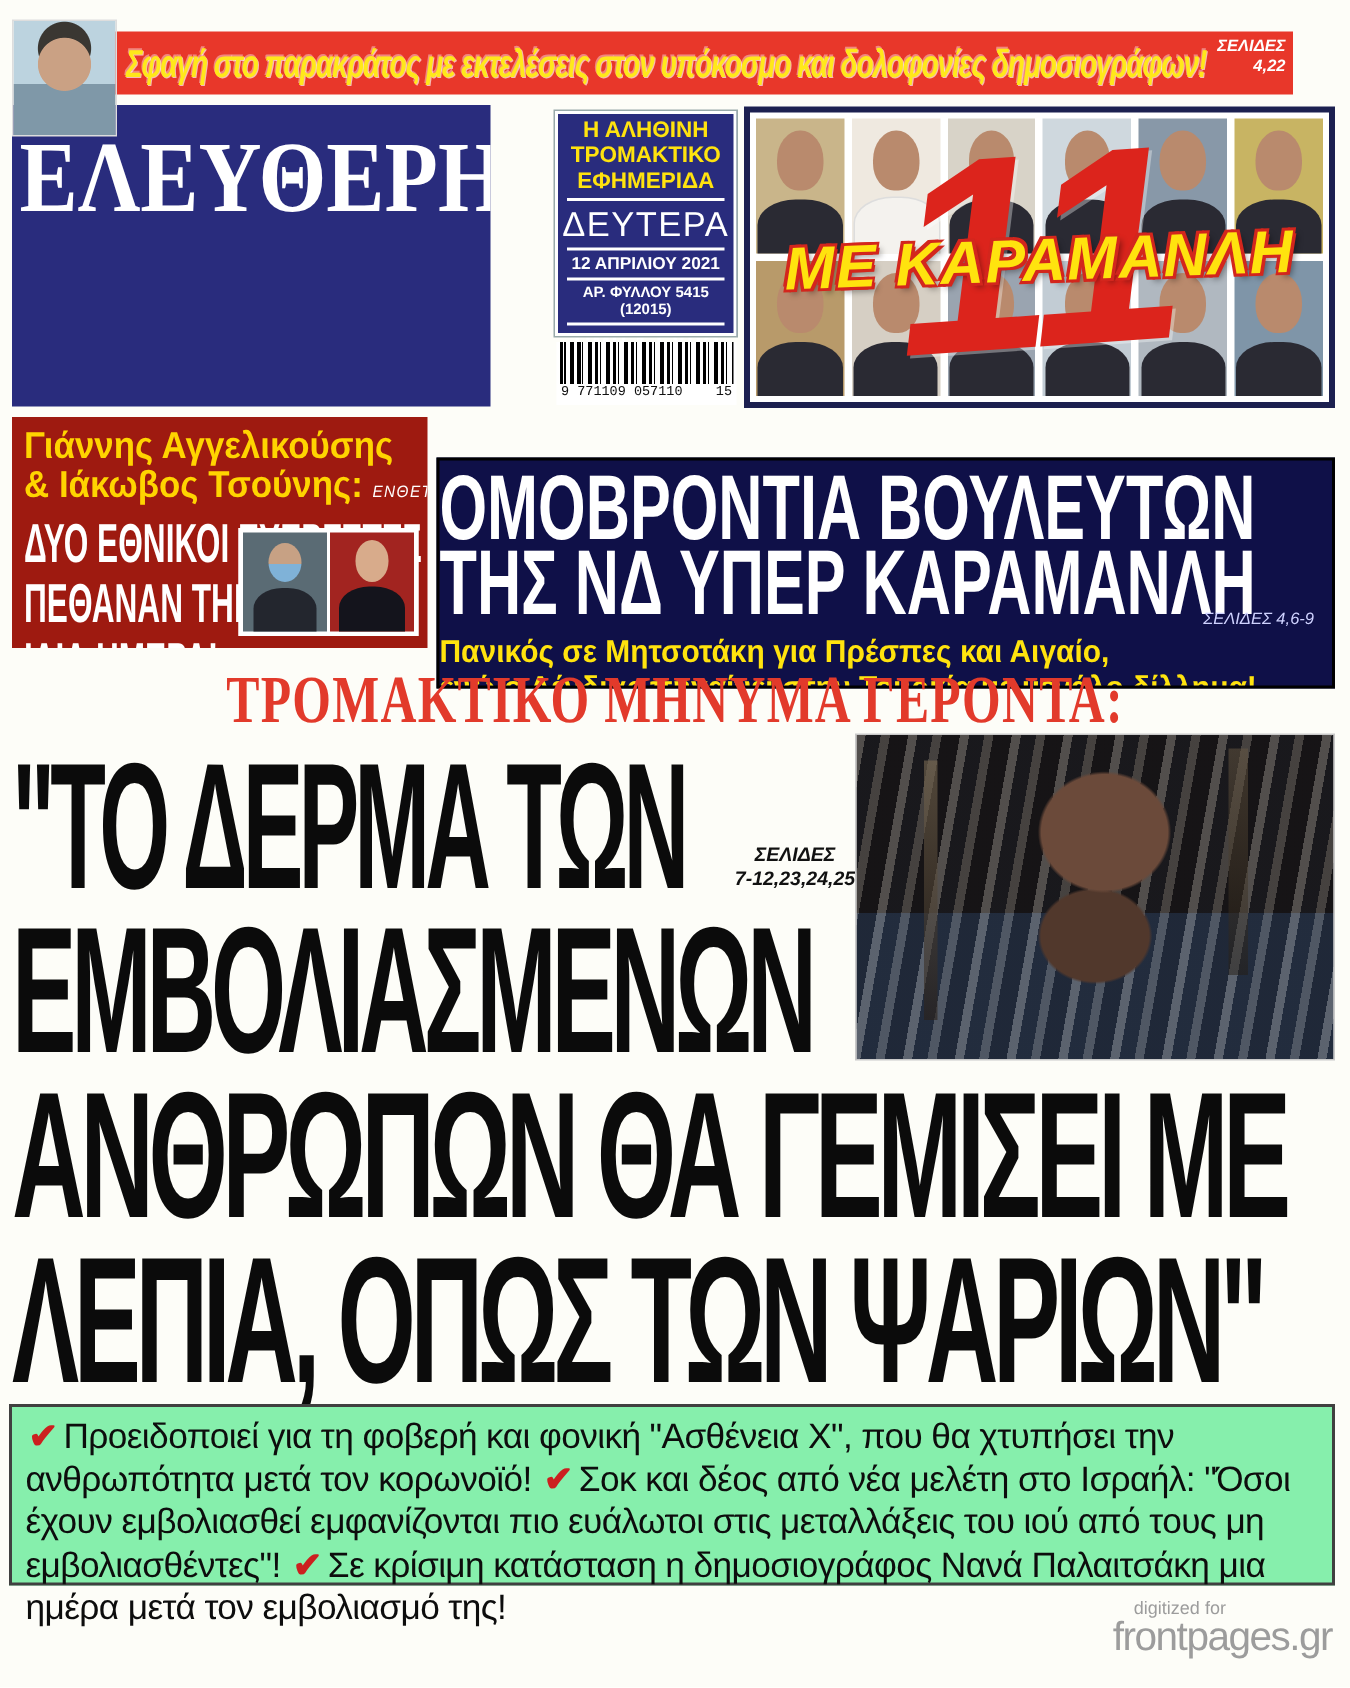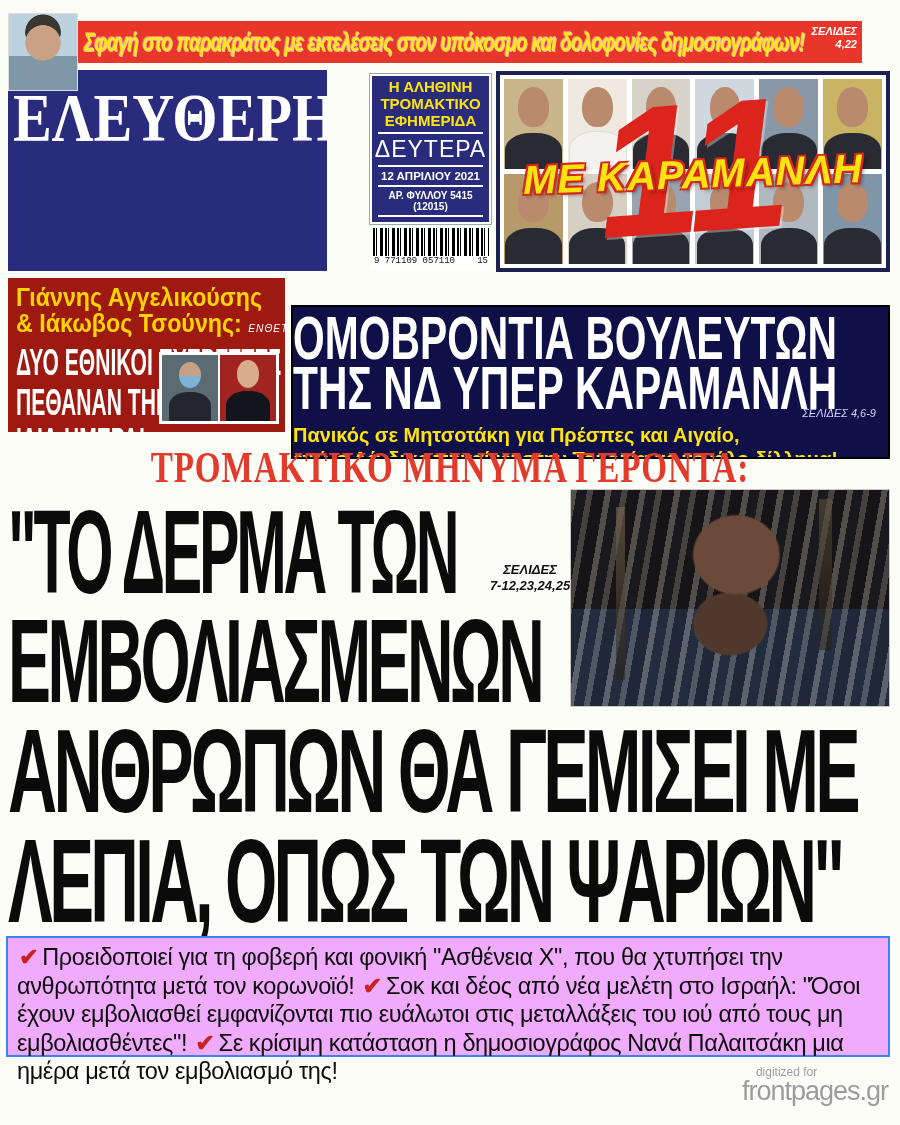--- a/index.html
+++ b/index.html
@@ -122,22 +122,22 @@
         repeating-linear-gradient(100deg, rgba(235,235,235,.28) 0 6px, rgba(30,40,60,.30) 6px 16px, rgba(235,235,235,.22) 16px 22px, rgba(20,25,40,.28) 22px 34px),
         linear-gradient(180deg,#17120f 0 55%, #242e3e 55% 100%);
       background-blend-mode:normal;}
   .story-photo::before{content:"";position:absolute;left:14%;top:8%;width:3%;height:80%;
       background:linear-gradient(#7a6a52,#2a2018);opacity:.6;}
   .story-photo::after{content:"";position:absolute;right:18%;top:4%;width:4%;height:70%;
       background:linear-gradient(#6a5a44,#241c12);opacity:.5;}
   .pages-note{position:absolute;left:488px;top:562px;width:84px;text-align:center;color:#111;
               font-style:italic;font-weight:bold;font-size:13px;line-height:1.25;}
   
-  .bullets-box{position:absolute;left:6px;top:936px;width:884px;height:121px;background:#f0abfc;
-               border:2px solid #3b82f6;box-sizing:border-box;padding:5px 9px;}
+  .bullets-box{position:absolute;left:6px;top:936px;width:884px;height:121px;background:#86efac;
+               border:2px solid #404040;box-sizing:border-box;padding:5px 9px;}
   .bullets{margin:0;font-size:23.5px;line-height:28.5px;color:#0d0d0d;letter-spacing:-.4px;}
   .chk{color:#cc1f1f;font-weight:bold;padding:0 4px 0 2px;}
   
   .watermark{position:absolute;right:12px;top:1066px;text-align:left;color:#9c9c9c;line-height:1;}
   .wm1{font-size:12px;margin-left:14px;}
   .wm2{font-size:27px;font-weight:normal;letter-spacing:-1px;}
 </style>
 </head>
 <body>
 

